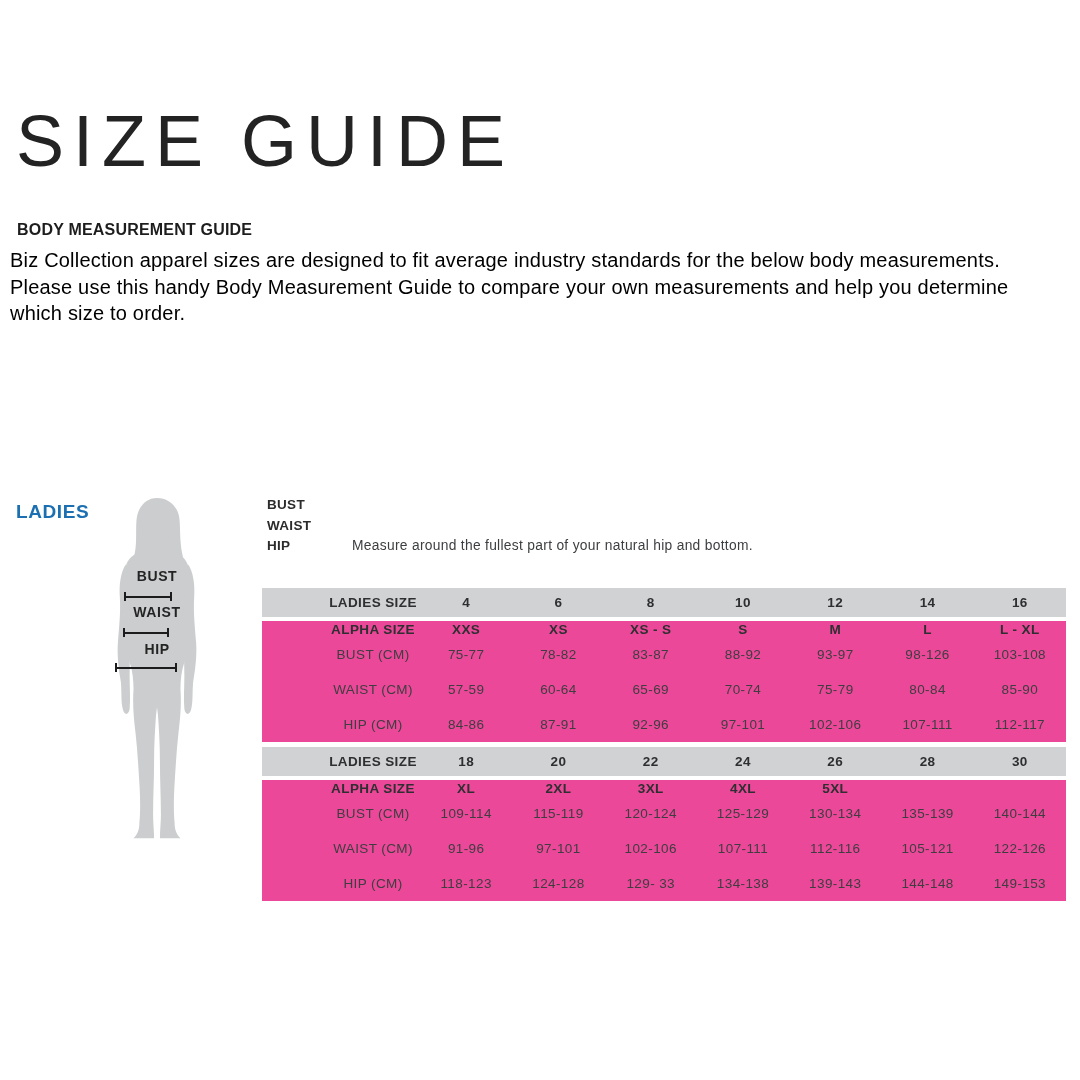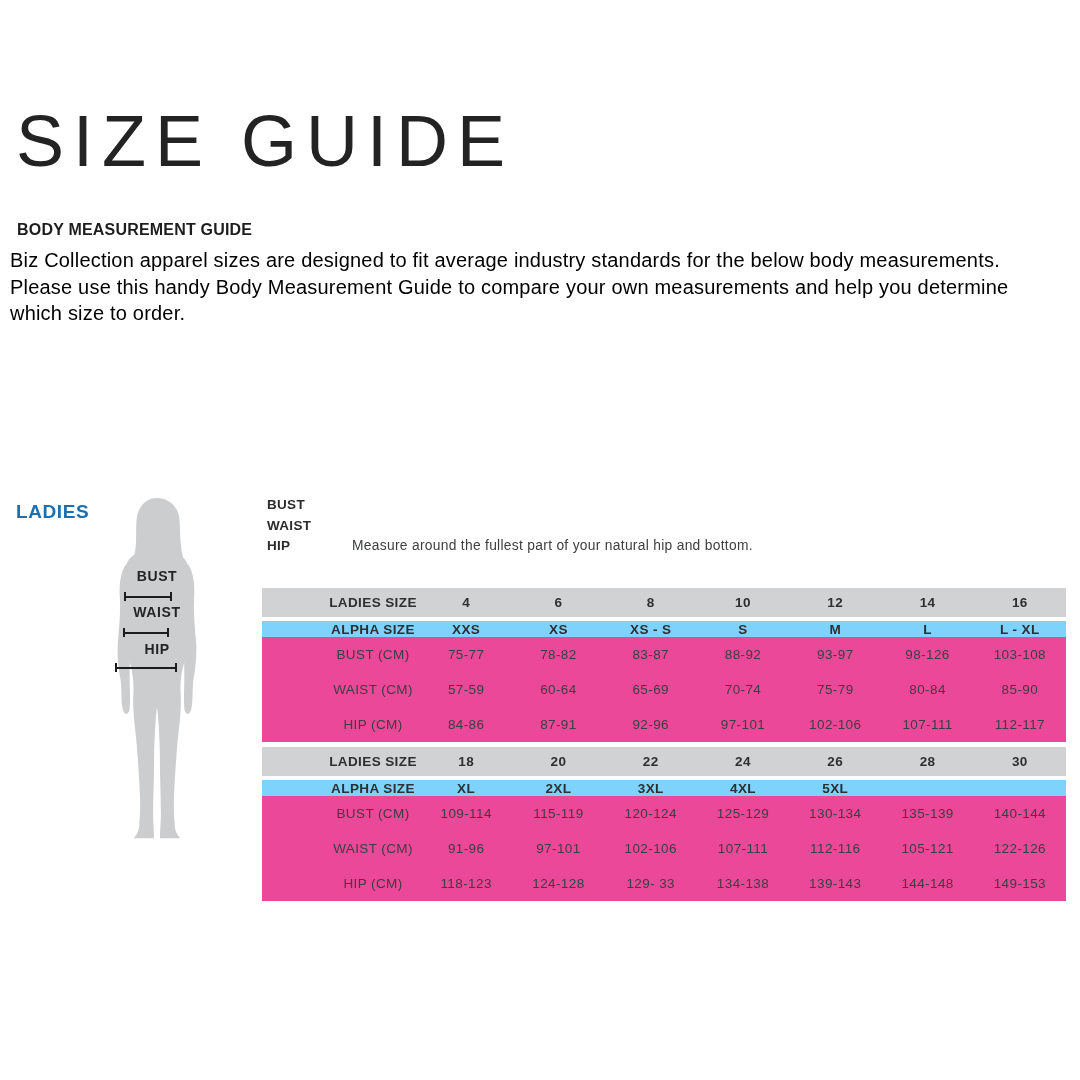--- a/index.html
+++ b/index.html
@@ -66,21 +66,21 @@
     width: 85px; flex: 0 0 85px;
     font-size: 13.5px; font-weight: 700; letter-spacing: 0.3px; color: #2c2c2c;
   }
   .measure-def { font-size: 13.8px; letter-spacing: 0.3px; color: #3d3e40; }
 
   
   .tables-wrap { position: absolute; left: 262px; top: 588px; width: 804px; }
   .size-table + .size-table { margin-top: 5px; }
   .t-row { display: grid; grid-template-columns: 158px repeat(7, 1fr); align-items: center; }
   .t-row.header    { background: #d1d2d3; height: 29px; margin-bottom: 4px; }
-  .t-row.subheader { background: #7dd3fc; height: 16px; }
+  .t-row.subheader { background: #ec4899; height: 16px; }
   .t-row.body      { background: #ec4899; height: 35px; }
   .t-cell { font-size: 13.5px; letter-spacing: 0.4px; color: #3d3e40; }
   .t-row.header .t-cell, .t-row.subheader .t-cell { font-weight: 700; color: #2e2f31; }
   .t-cell.label { padding-left: 26px; text-align: center; margin-left: 38px; }
   .t-cell.value { text-align: center; }
 </style>
 </head>
 <body>
 
 <main class="page">

